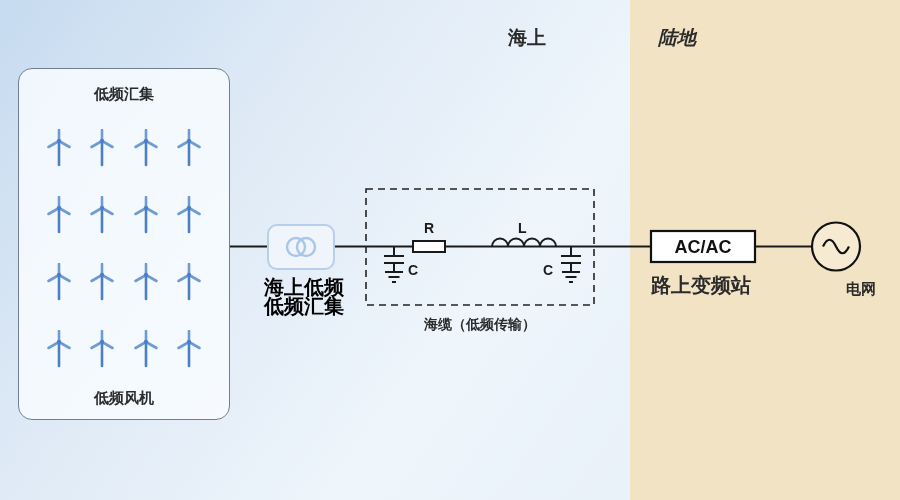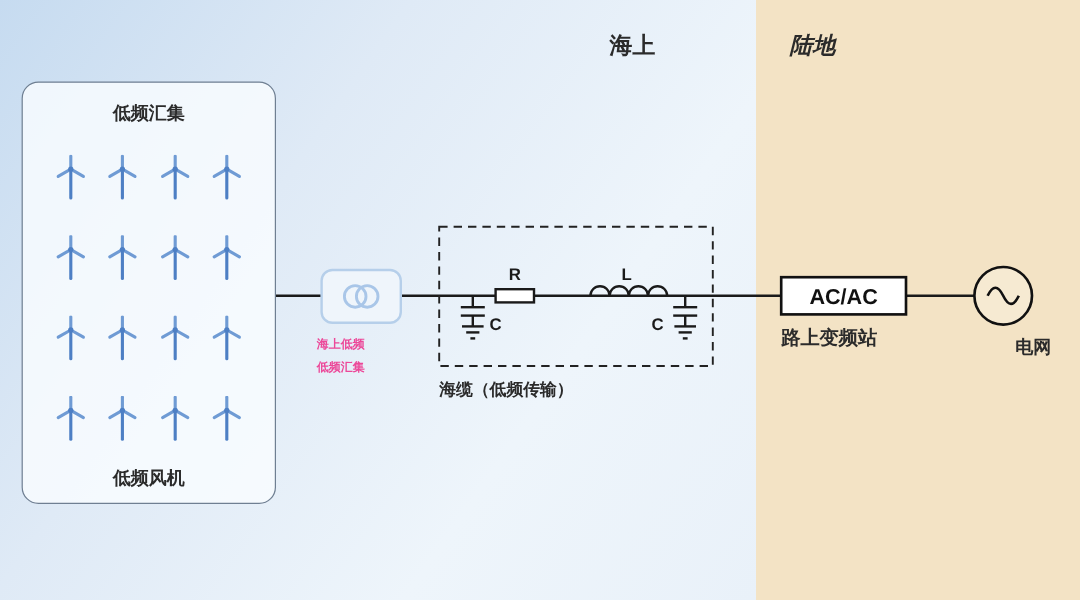--- a/index.html
+++ b/index.html
@@ -44,29 +44,29 @@
 
   .circuit-svg { position:absolute; left:0; top:0; z-index:1; }
 
   .transformer-box {
     position:absolute; left:267px; top:224px; width:68px; height:46px;
     background:#eff5fb; border:2px solid #b6cfea; border-radius:10px;
     z-index:3; display:flex; align-items:center; justify-content:center;
   }
   .platform-label {
     position:absolute; left:264px; top:278px; z-index:2;
-    font-size:10px; font-weight:bold; line-height:19px; color:#ec4899;
+    font-size:20px; font-weight:bold; line-height:19px; color:#000000;
   }
   .cable-caption {
-    position:absolute; left:366px; top:316px; width:228px; text-align:left;
+    position:absolute; left:366px; top:316px; width:228px; text-align:center;
     font-size:14px; font-weight:bold; z-index:2;
   }
   .converter-caption {
     position:absolute; left:651px; top:272px; z-index:2;
-    font-size:16px; font-weight:bold;
+    font-size:20px; font-weight:bold;
   }
   .grid-caption {
     position:absolute; left:796px; top:280px; width:80px; text-align:right;
     font-size:15px; font-weight:bold; z-index:2;
   }
   svg text { font-family:"Liberation Sans","DejaVu Sans",sans-serif; }
 </style>
 </head>
 <body>
 

